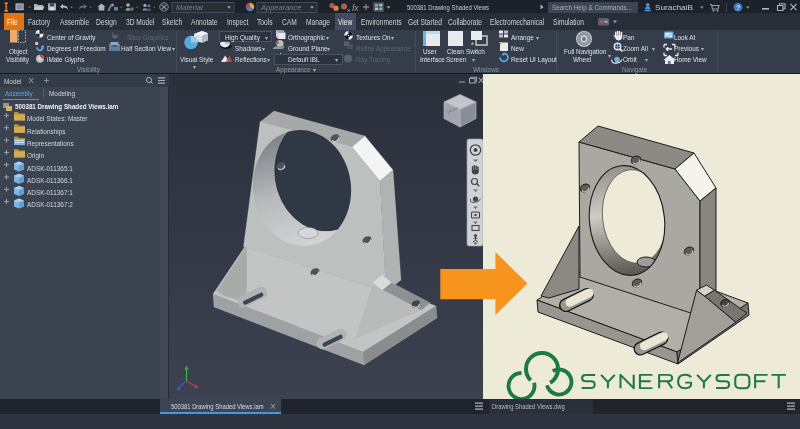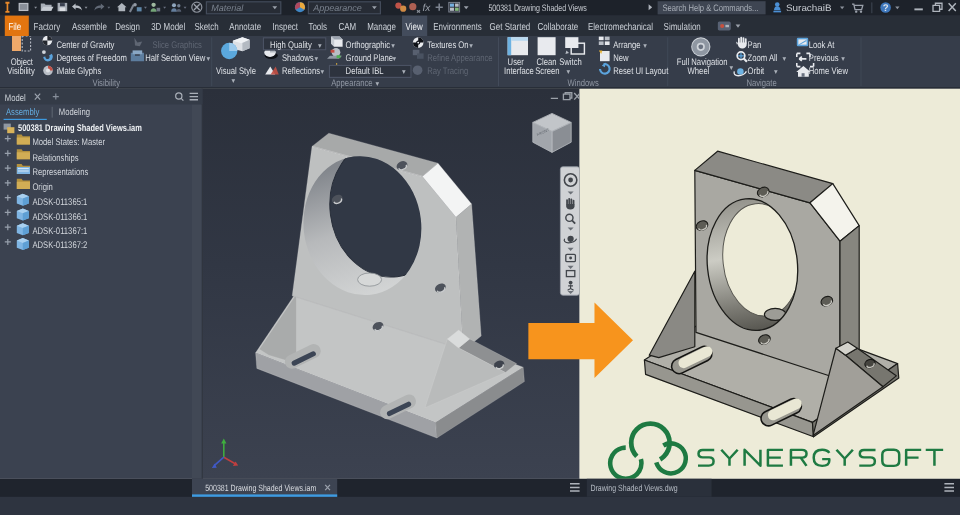--- a/index.html
+++ b/index.html
@@ -2,21 +2,21 @@
 <html><head><meta charset="utf-8">
 <style>
 *{margin:0;padding:0;box-sizing:border-box;}
 html,body{width:800px;height:429px;overflow:hidden;background:#2e3440;
 font-family:"Liberation Sans",sans-serif;-webkit-font-smoothing:antialiased;}
 #app{position:relative;width:800px;height:429px;}
 .abs{position:absolute;}
 #titlebar{left:0;top:0;width:800px;height:13px;background:#1d222a;}
 #menubar{left:0;top:13px;width:800px;height:17px;background:#282e37;}
 #ribbon{left:0;top:30px;width:800px;height:44px;background:#363d4a;border-bottom:1px solid #151920;}
-#main{left:0;top:74px;width:800px;height:325px;background:#e5e5e5;}
+#main{left:0;top:74px;width:800px;height:325px;background:#a16207;}
 #panel{left:0;top:0;width:169px;height:325px;background:#3b4250;}
 #viewport{left:169px;top:0;width:314px;height:325px;background:linear-gradient(#2b303b,#313744 45%,#3c4250);}
 #beige{left:483px;top:0;width:317px;height:325px;background:#edebd8;}
 #tabbar{left:0;top:399px;width:800px;height:15px;background:#1f242d;}
 #statusbar{left:0;top:414px;width:800px;height:15px;background:#343b48;border-top:1px solid #1c2027;}
 .mi{position:absolute;top:4px;font-size:8.5px;color:#ccd1d8;transform:scaleX(.78);transform-origin:0 50%;white-space:nowrap;}
 .rl{position:absolute;font-size:8px;color:#8f96a2;transform:scaleX(.8);transform-origin:0 50%;white-space:nowrap;}
 .rt{position:absolute;font-size:8px;color:#dde0e5;transform:scaleX(.8);transform-origin:0 50%;white-space:nowrap;}
 .rd{position:absolute;font-size:8px;color:#5f6673;transform:scaleX(.8);transform-origin:0 50%;white-space:nowrap;}
 .car{position:absolute;font-size:6px;color:#aab0b9;}

